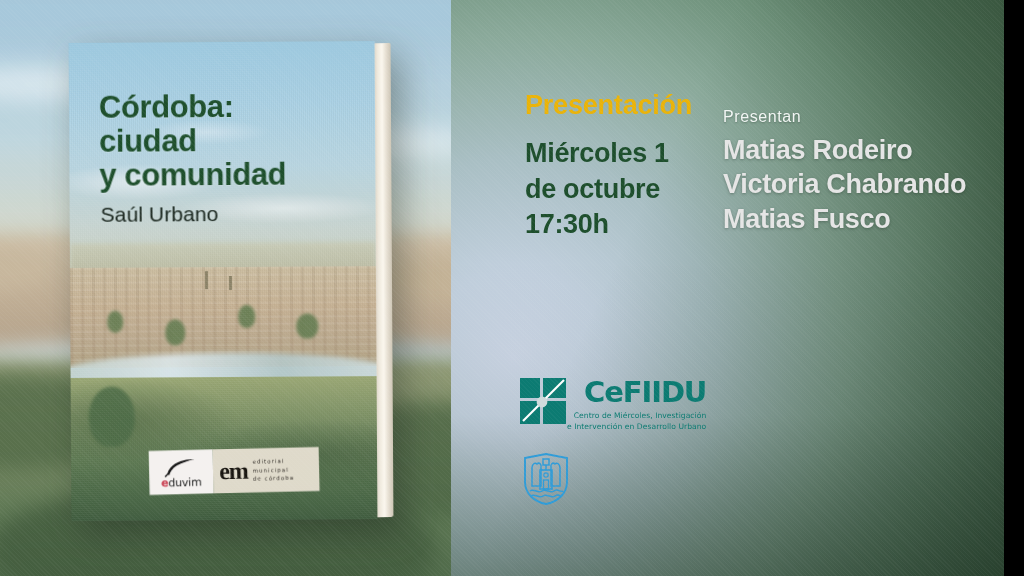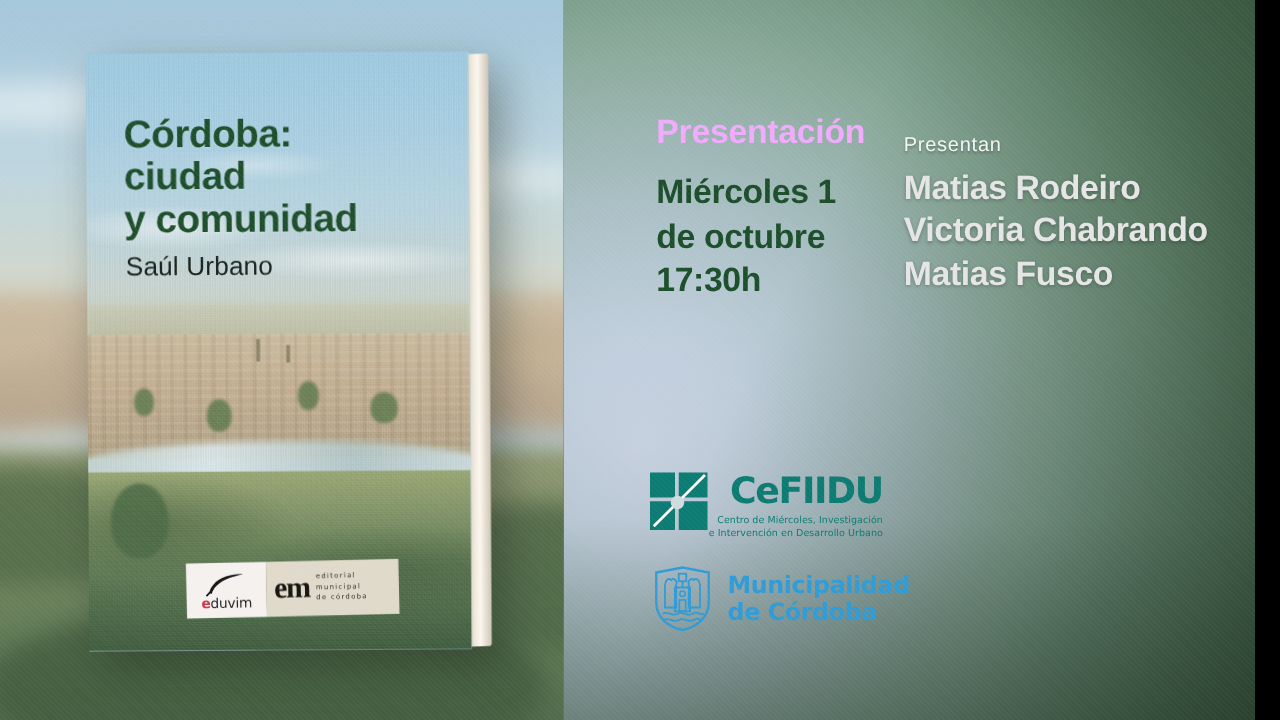--- a/index.html
+++ b/index.html
@@ -173,21 +173,21 @@
     background:linear-gradient(115deg, rgba(200,214,230,.0) 0%, rgba(200,214,230,.0) 34%, rgba(41,64,44,.30) 68%, rgba(30,50,34,.62) 100%);
   }
   .info-grad3{
     position:absolute;inset:0;
     background:linear-gradient(0deg, rgba(30,52,35,.42) 0%, rgba(30,52,35,.06) 28%, rgba(255,255,255,0) 55%);
   }
 
   
   .present-col{position:absolute;left:74px;top:90px;}
   .present-title{
-    color:#f0abfc;font-weight:bold;font-size:27px;letter-spacing:-.2px;
+    color:#eab308;font-weight:bold;font-size:27px;letter-spacing:-.2px;
     margin-bottom:15px;
   }
   .present-date{
     color:#1d4e2c;font-weight:600;font-size:27px;line-height:1.32;letter-spacing:-.3px;
   }
   .present-date span{display:block;}
 
   .speakers-col{position:absolute;left:272px;top:108px;}
   .speakers-kicker{
     color:#f2f6f4;font-size:16px;font-weight:normal;letter-spacing:.6px;margin-bottom:7px;
@@ -344,22 +344,18 @@
         <rect x="19" y="18" width="12" height="19" fill="none" stroke="#2f9cd8" stroke-width="1.6"></rect>
         <rect x="22" y="7" width="6" height="6" fill="none" stroke="#2f9cd8" stroke-width="1.5"></rect>
         <line x1="25" y1="13" x2="25" y2="18" stroke="#2f9cd8" stroke-width="1.5"></line>
         <rect x="22.5" y="28" width="5" height="9" fill="none" stroke="#2f9cd8" stroke-width="1.3"></rect>
         <circle cx="25" cy="23" r="2.2" fill="none" stroke="#2f9cd8" stroke-width="1.2"></circle>
         <path d="M11 16 C11 12 14 10 16 12 C18 10 21 12 20 16 L20 34 L11 34 Z" fill="none" stroke="#2f9cd8" stroke-width="1.5"></path>
         <path d="M39 16 C39 12 36 10 34 12 C32 10 29 12 30 16 L30 34 L39 34 Z" fill="none" stroke="#2f9cd8" stroke-width="1.5"></path>
         <path d="M9 39 C13 36 17 42 21 39 C25 36 29 42 33 39 C37 36 40 41 42 39" fill="none" stroke="#2f9cd8" stroke-width="1.5"></path>
         <path d="M10 44 C14 41 18 47 22 44 C26 41 30 47 34 44 C38 41 40 45 41 44" fill="none" stroke="#2f9cd8" stroke-width="1.5"></path>
       </svg>
-      <div class="muni-words">
-        <span>Municipalidad</span>
-        <span>de Córdoba</span>
-      </div>
     </div>
 
   </div>
 
   <div class="noise"></div>
 </div>
 
 </body></html>

